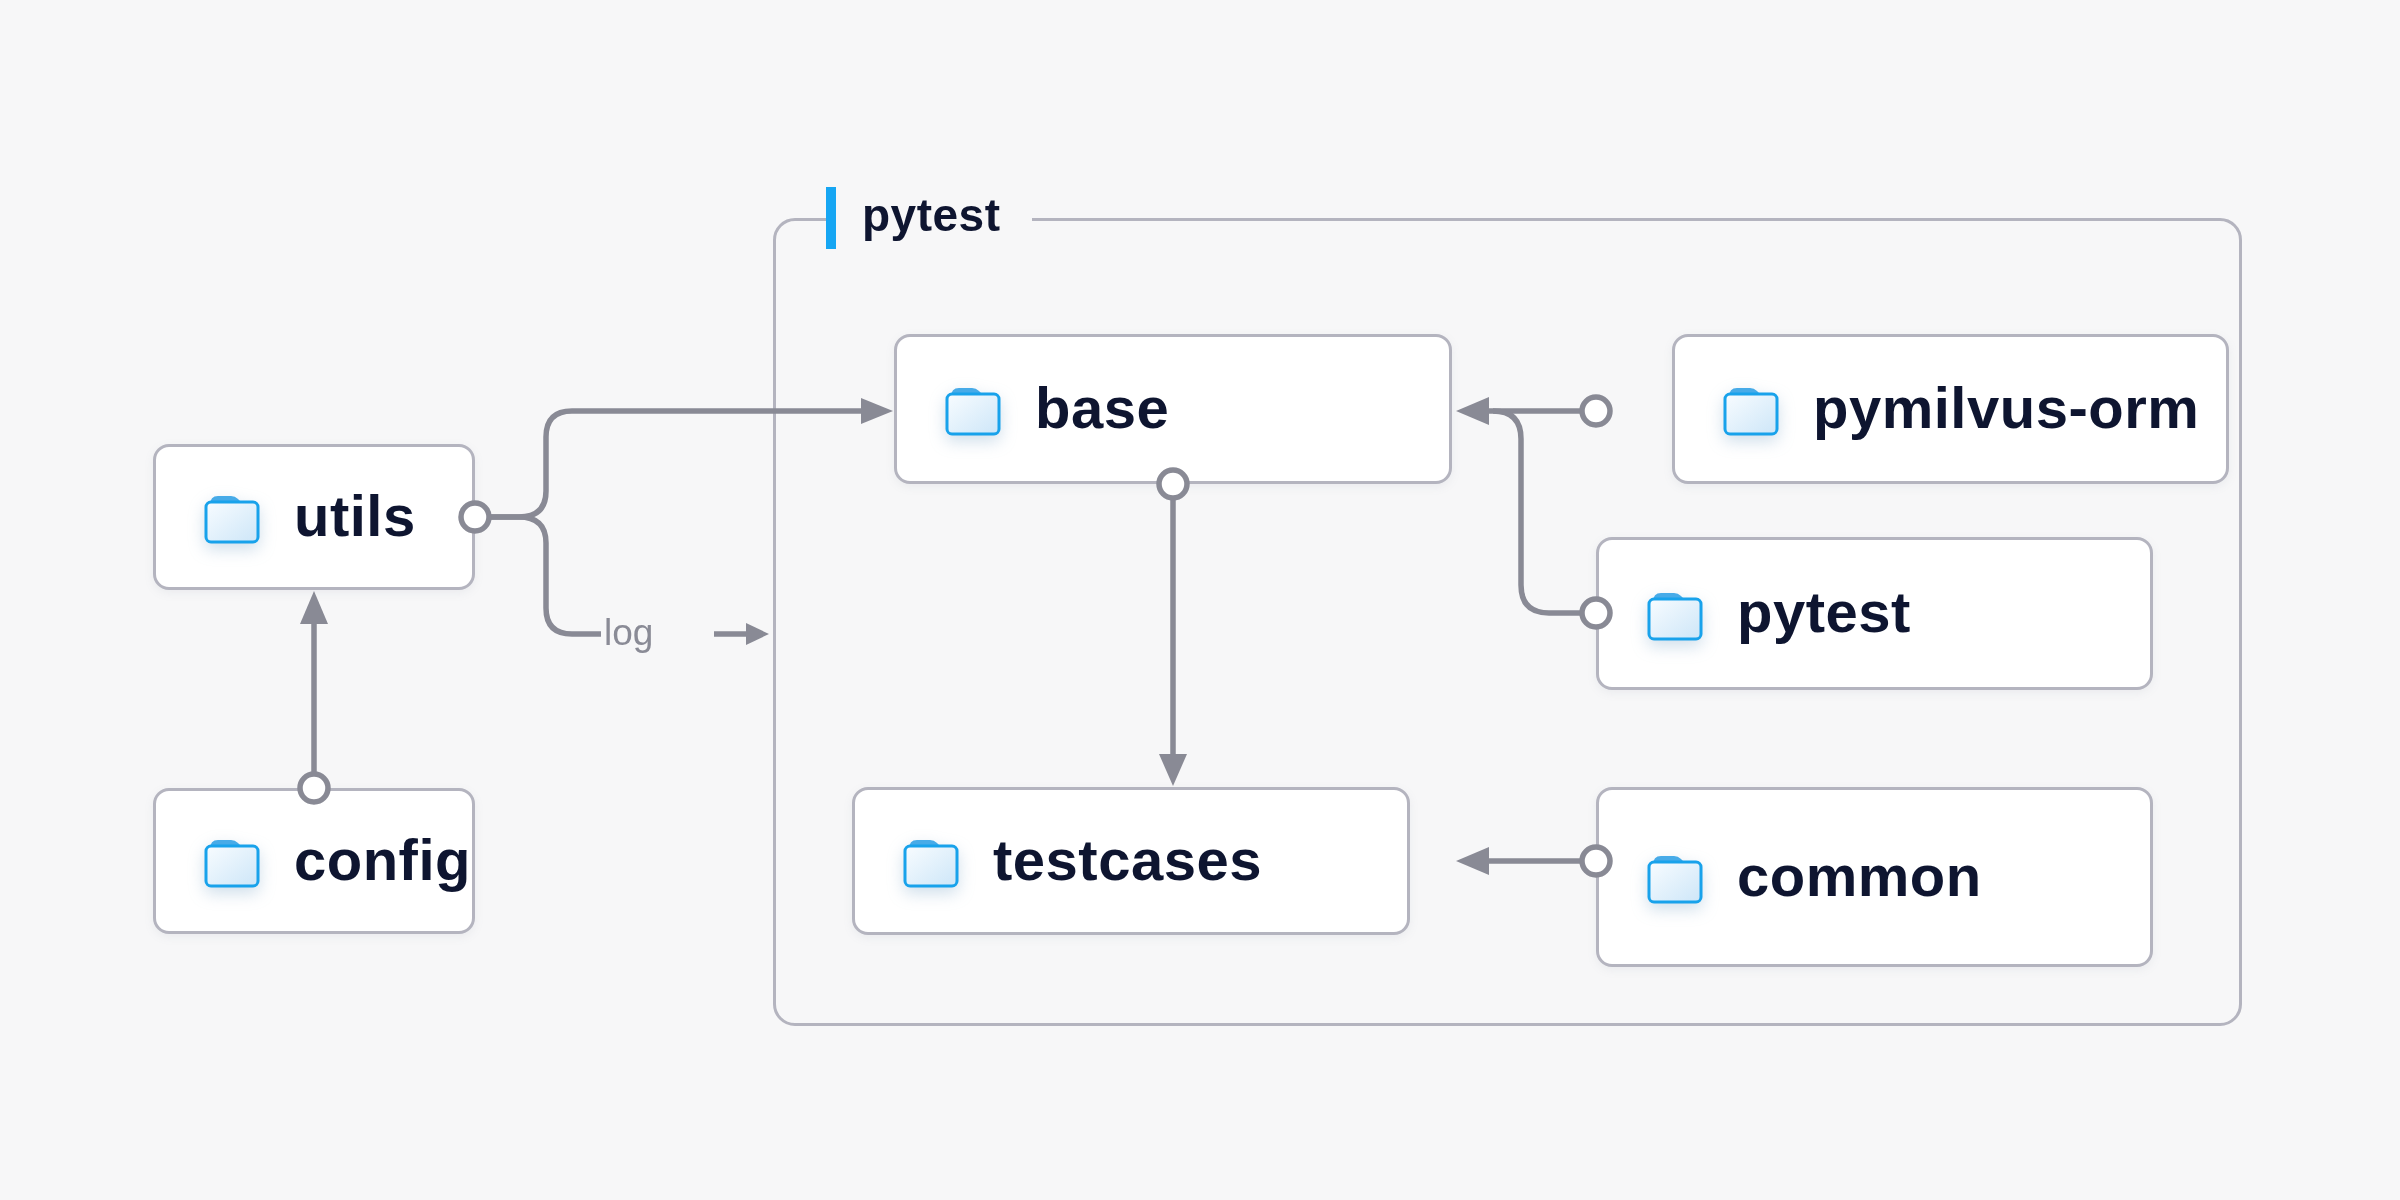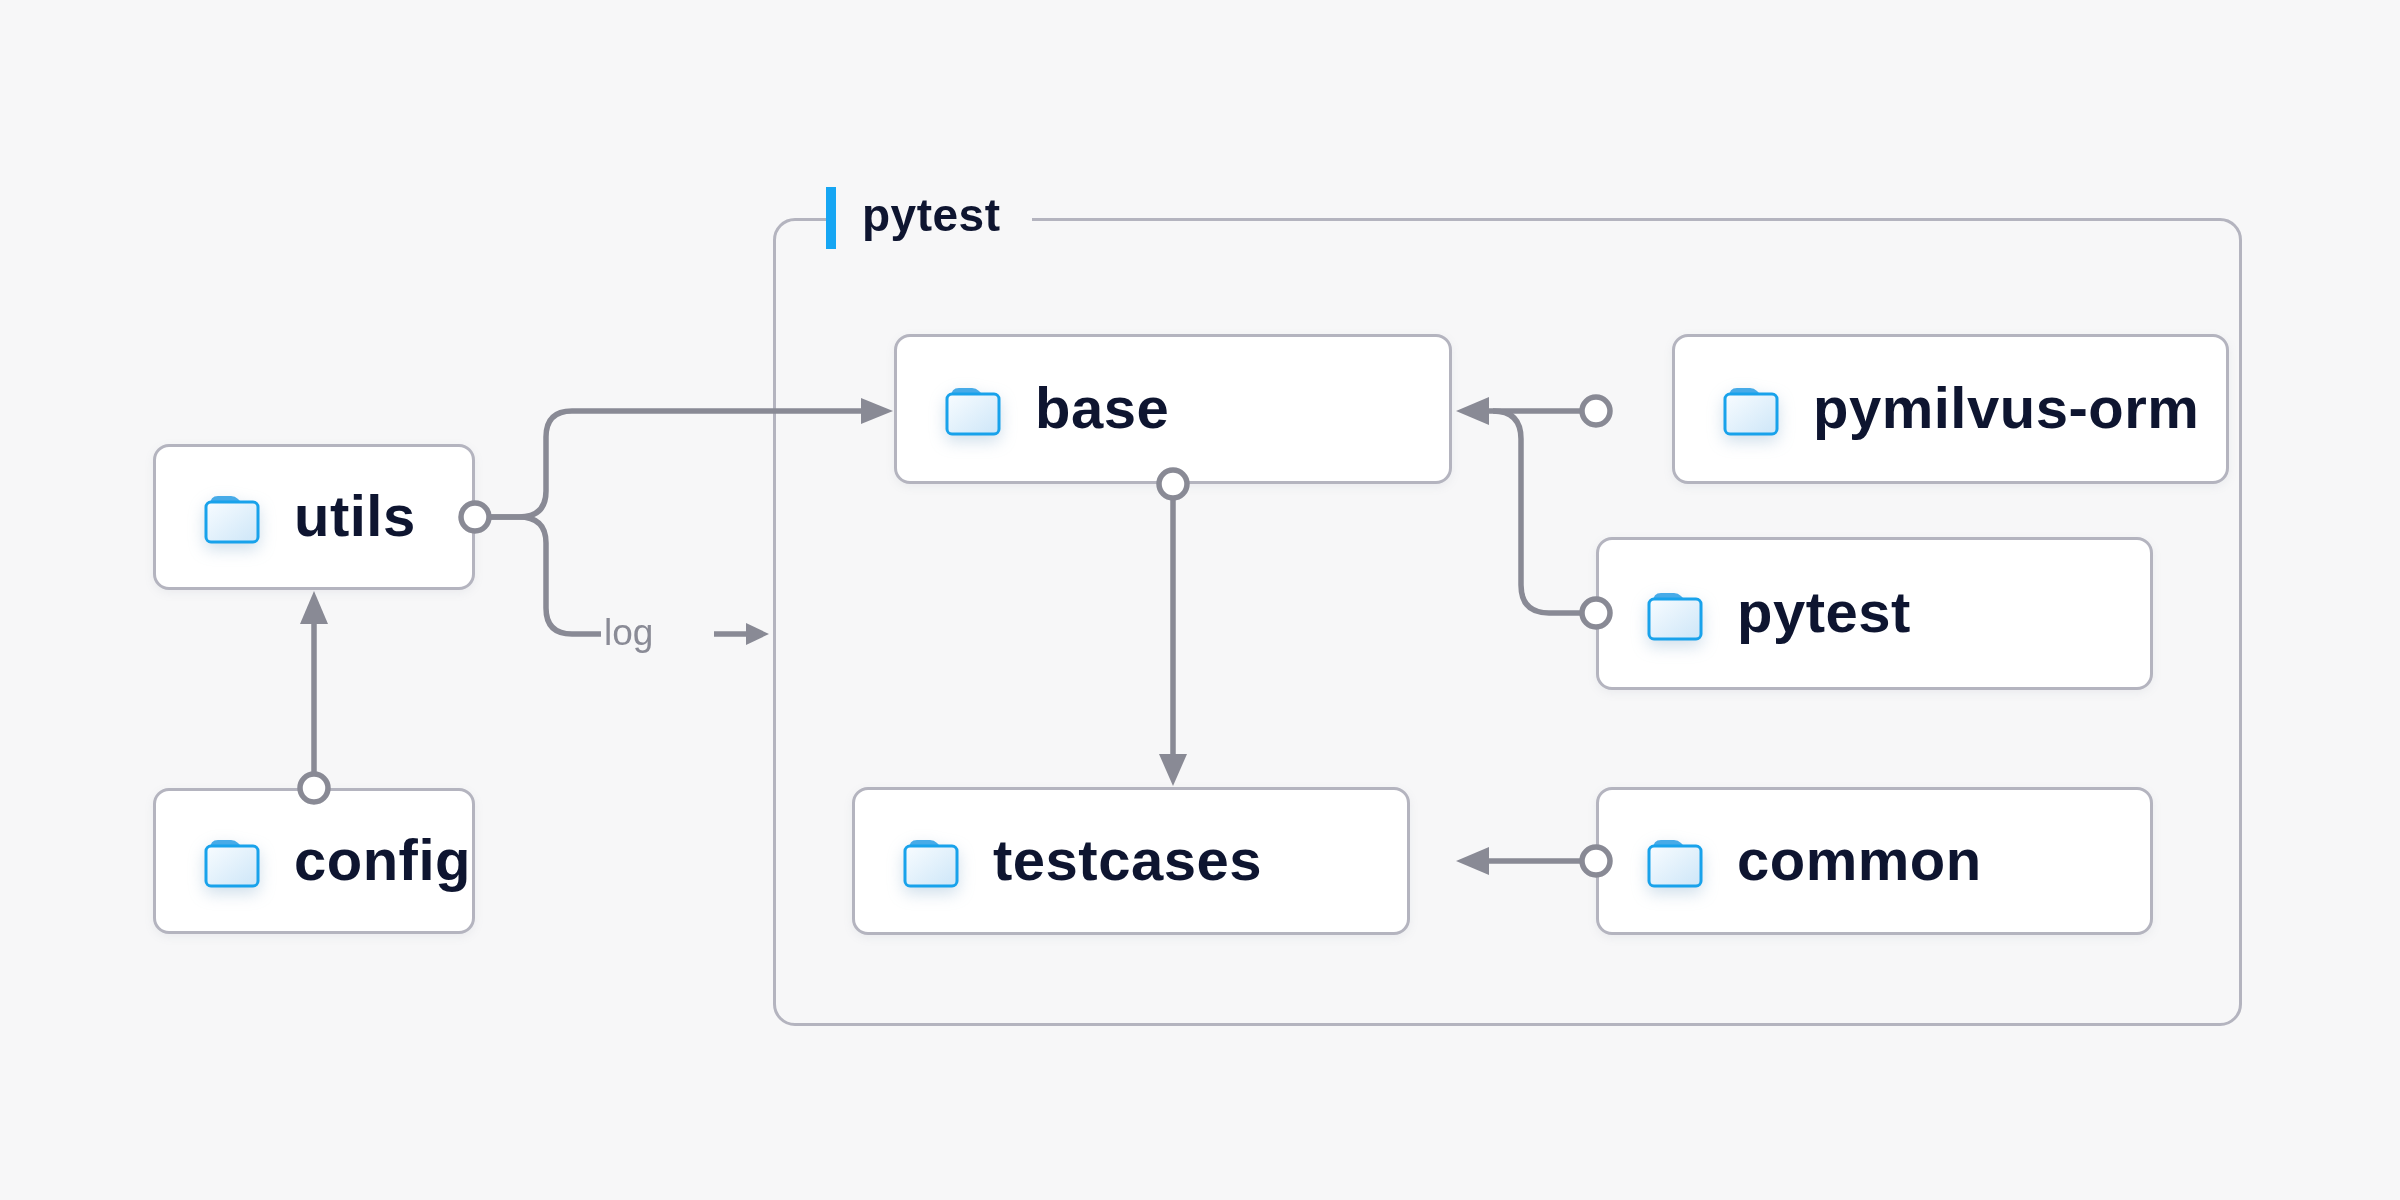--- a/index.html
+++ b/index.html
@@ -66,21 +66,21 @@
     letter-spacing: 0.5px;
     white-space: nowrap;
     padding-bottom: 4px;
   }
   #node-utils     { left: 153px;  top: 444px; width: 322px; height: 146px; }
   #node-config    { left: 153px;  top: 788px; width: 322px; height: 146px; }
   #node-base      { left: 894px;  top: 334px; width: 558px; height: 150px; }
   #node-pymilvus  { left: 1672px; top: 334px; width: 557px; height: 150px; }
   #node-check     { left: 1596px; top: 537px; width: 557px; height: 153px; }
   #node-testcases { left: 852px;  top: 787px; width: 558px; height: 148px; }
-  #node-common    { left: 1596px; top: 787px; width: 557px; height: 148px; }
+  #node-common    { left: 1596px; top: 787px; width: 557px; height: 180px; }
 
   .folder {
     width: 64px; height: 56px;
     flex: 0 0 auto;
     filter: drop-shadow(0 6px 8px rgba(100,150,190,0.30));
   }
   .f-tab  { fill: var(--folder-tab, #47abe8); }
   .f-body { stroke: var(--folder-stroke, #18a2eb); stroke-width: 3; }
 
   

